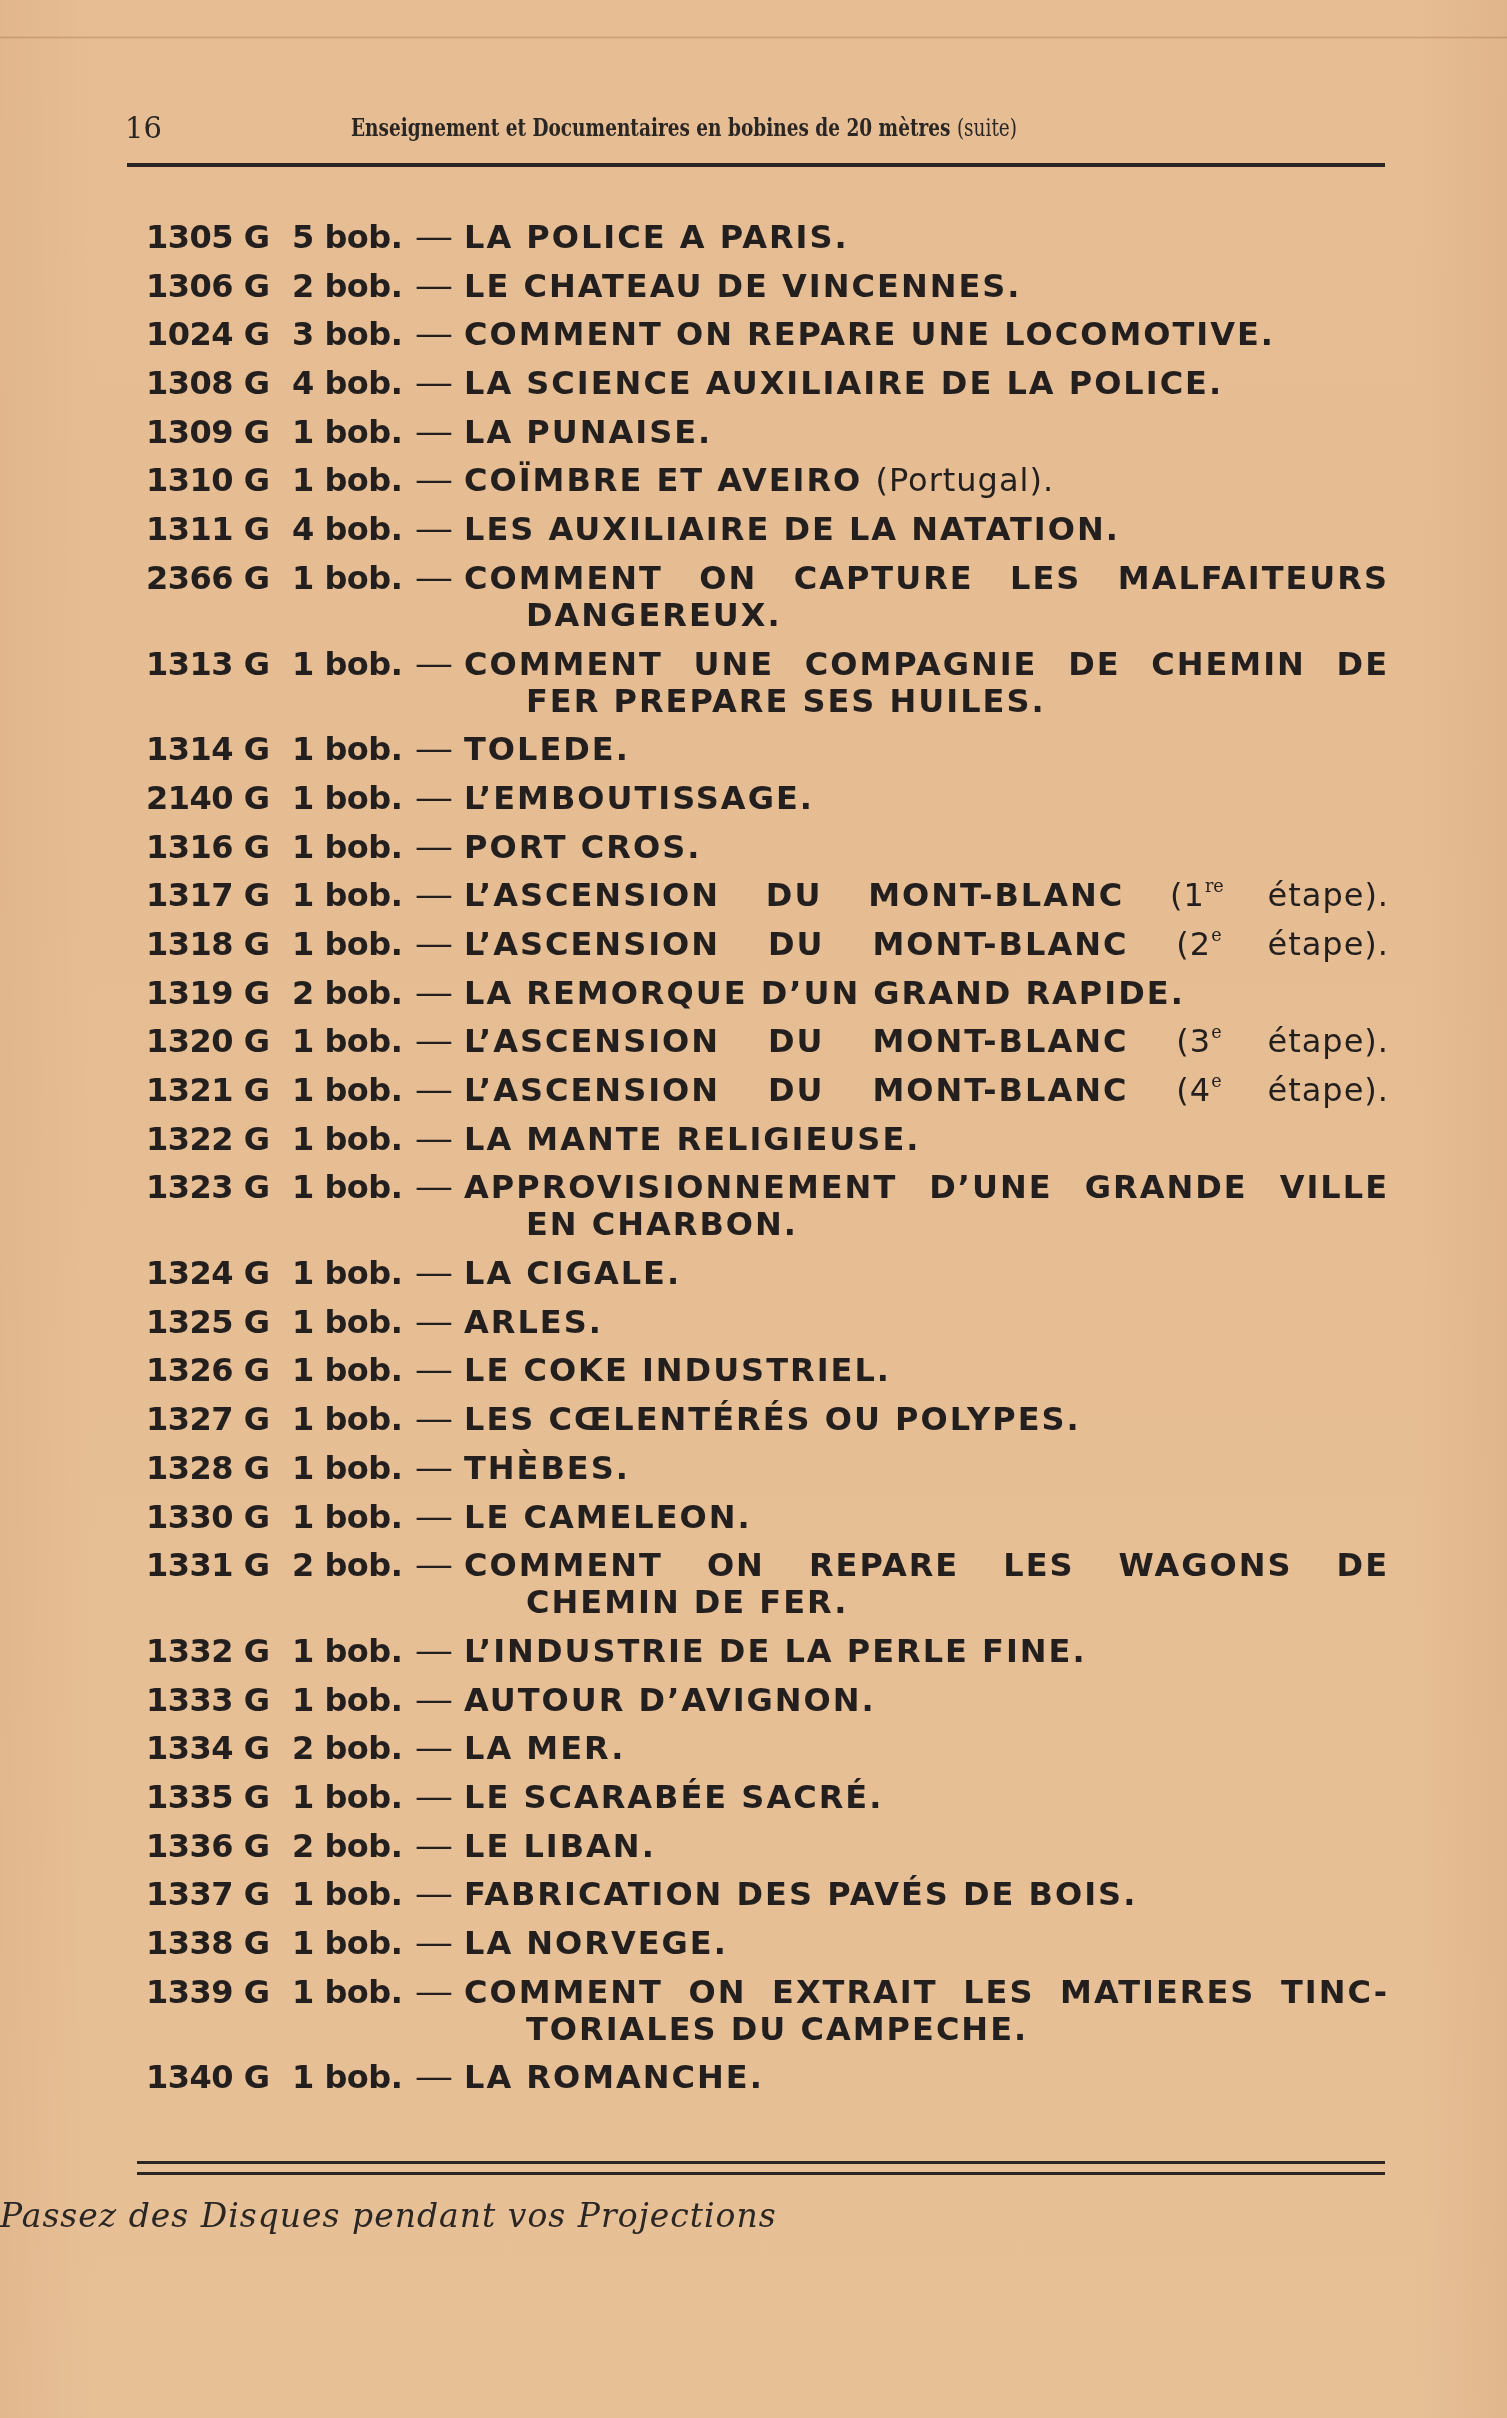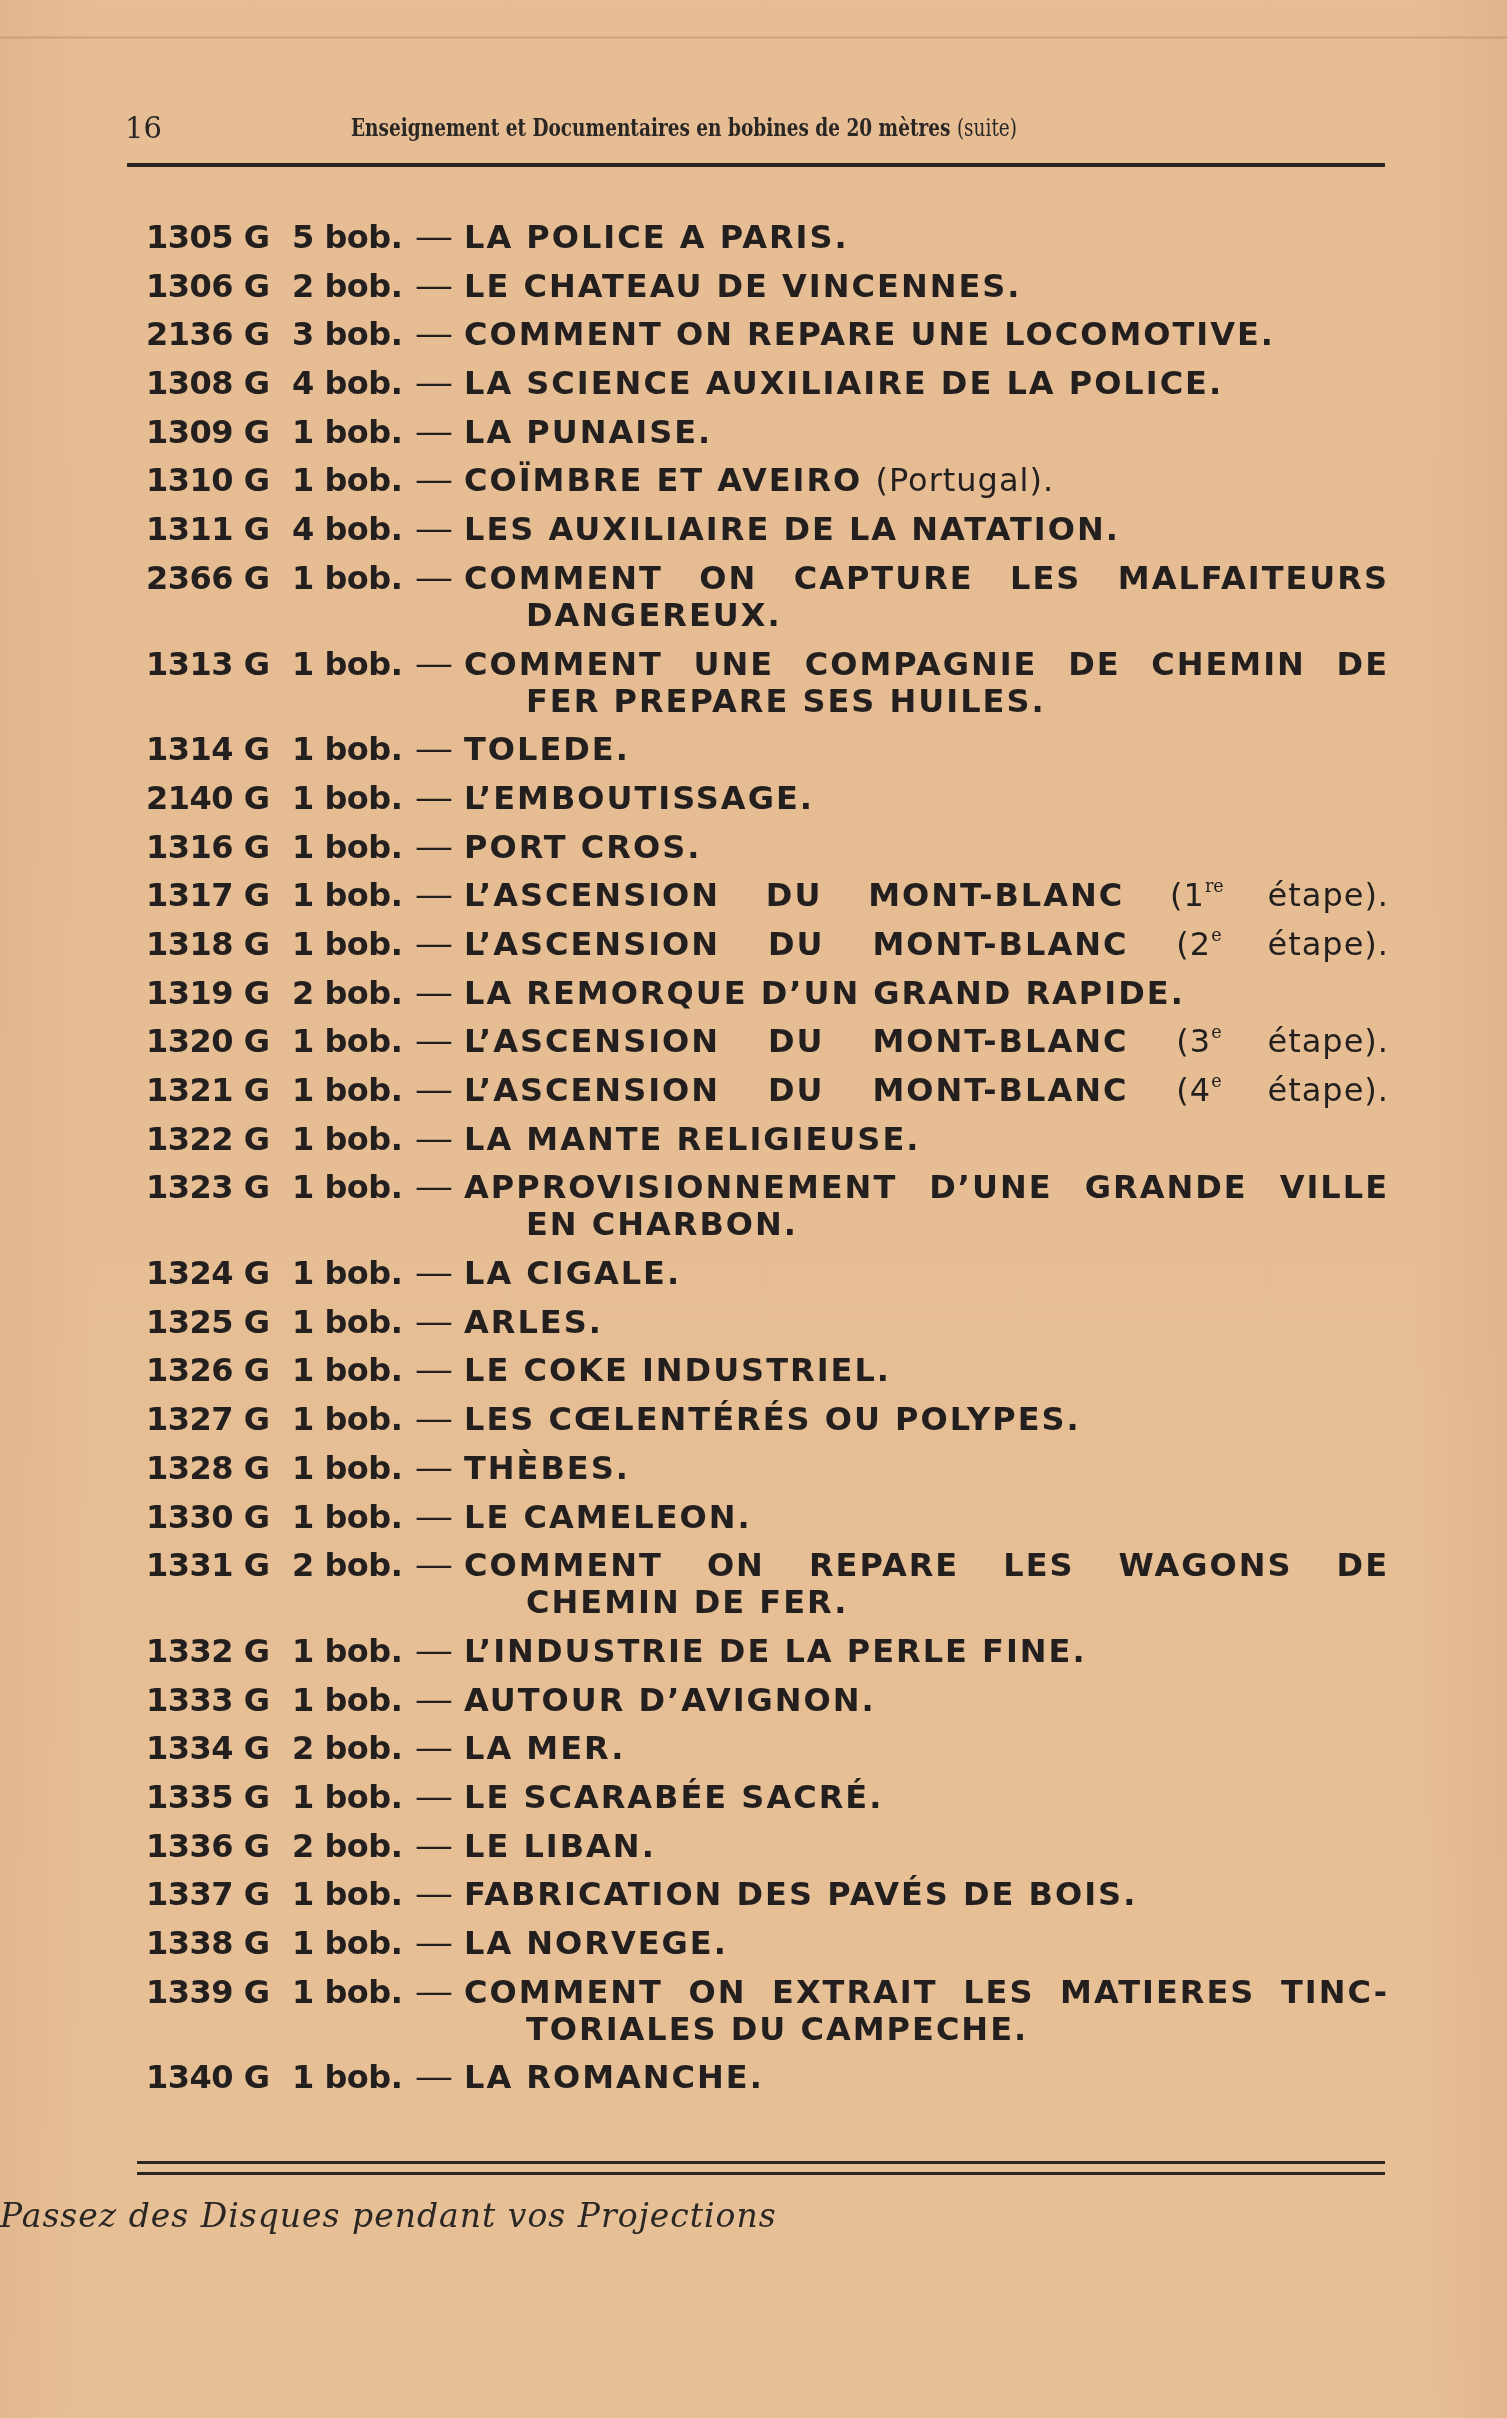--- a/index.html
+++ b/index.html
@@ -143,21 +143,21 @@
     <div class="entry">
       <div class="entry-line">
         <span class="code">1306 G</span>
         <span class="count">2 bob.</span>
         <span class="dash">—</span>
         <span class="title"><span class="">LE CHATEAU DE VINCENNES.</span></span>
       </div>
     </div>
     <div class="entry">
       <div class="entry-line">
-        <span class="code">2136 G</span>
+        <span class="code">1024 G</span>
         <span class="count">3 bob.</span>
         <span class="dash">—</span>
         <span class="title"><span class="">COMMENT ON REPARE UNE LOCOMOTIVE.</span></span>
       </div>
     </div>
     <div class="entry">
       <div class="entry-line">
         <span class="code">1308 G</span>
         <span class="count">4 bob.</span>
         <span class="dash">—</span>

